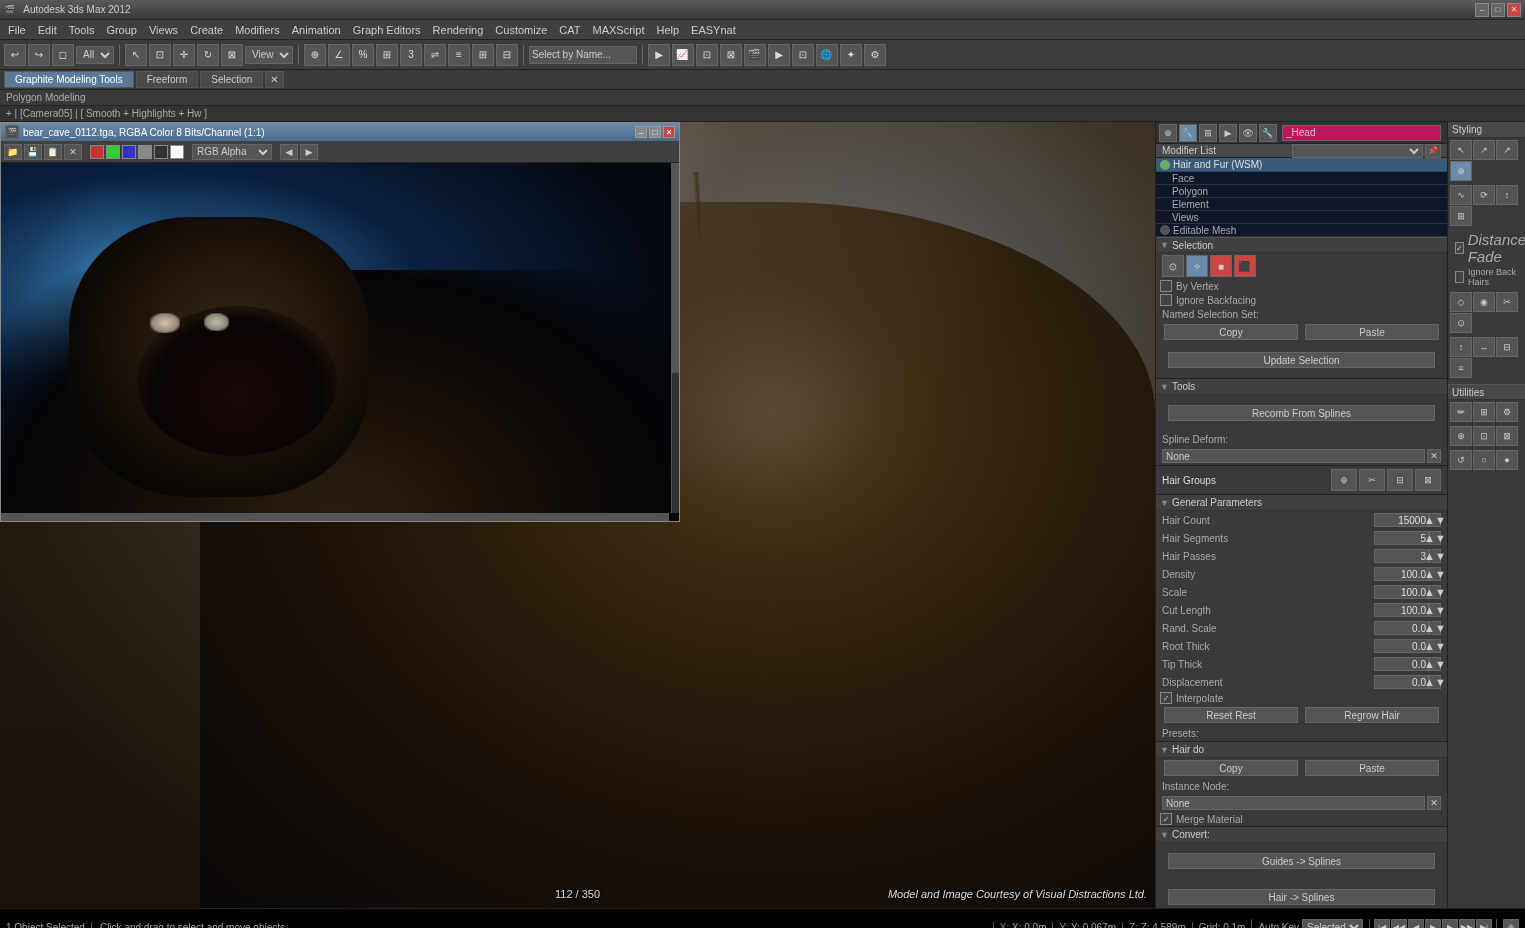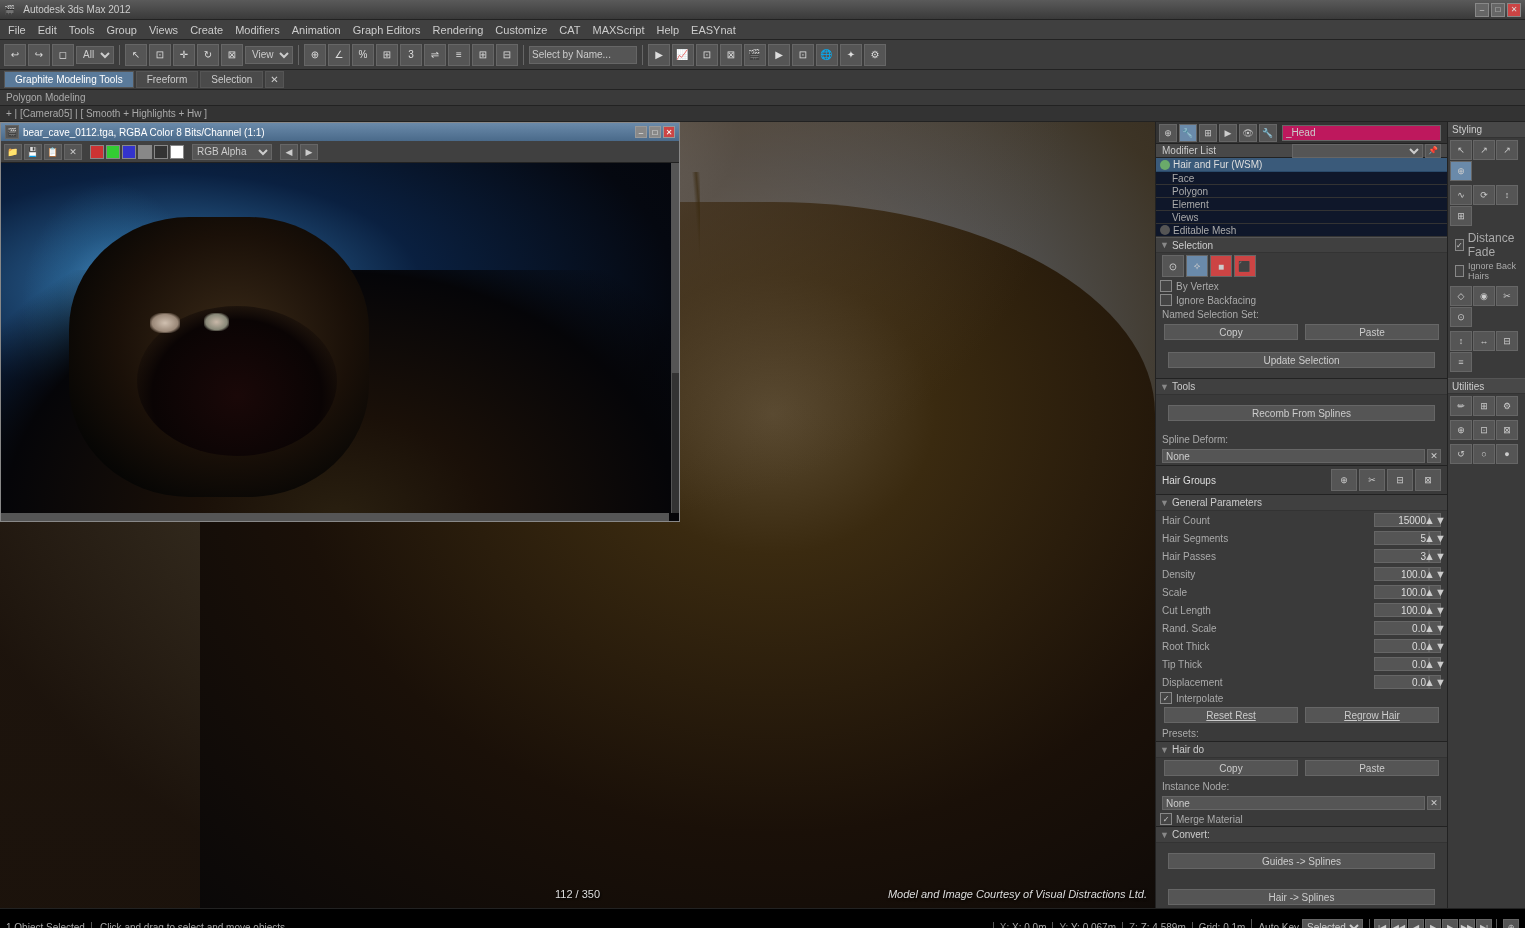--- a/index.html
+++ b/index.html
@@ -753,21 +753,21 @@
           <span class="param-label">Displacement</span>
           <input type="text" class="param-value" value="0.0" style="">
           <div class="param-spinner">▲▼</div>
         </div>
 
         <div class="check-label-row">
           <div class="param-checkbox checked"></div>
           <span style="font-size:10px;color:#aaa;">Interpolate</span>
         </div>
 
-        <div style="display:flex;padding:2px 6px;gap:3px;text-decoration:underline;">
+        <div style="display:flex;padding:2px 6px;gap:3px;">
           <div class="param-btn">Reset Rest</div>
           <div class="param-btn">Regrow Hair</div>
         </div>
 
         <div class="param-row">
           <span class="param-label">Presets:</span>
         </div>
       </div>
 
       <div class="param-section">
@@ -827,21 +827,21 @@
       <div style="display:flex;flex-wrap:wrap;gap:1px;padding:2px;">
         <div class="sty-btn">∿</div>
         <div class="sty-btn">⟳</div>
         <div class="sty-btn">↕</div>
         <div class="sty-btn">⊞</div>
       </div>
 
       <div style="padding:2px 3px;">
         <div class="check-label-row">
           <div class="param-checkbox checked"></div>
-          <span style="font-size:12px;color:#aaa;">Distance Fade</span>
+          <span style="font-size:15px;color:#aaa;font-style:italic;">Distance Fade</span>
         </div>
         <div class="check-label-row">
           <div class="param-checkbox"></div>
           <span style="font-size:9px;color:#aaa;">Ignore Back Hairs</span>
         </div>
       </div>
 
       <div style="display:flex;flex-wrap:wrap;gap:1px;padding:2px;">
         <div class="sty-btn">◇</div>
         <div class="sty-btn">◉</div>

